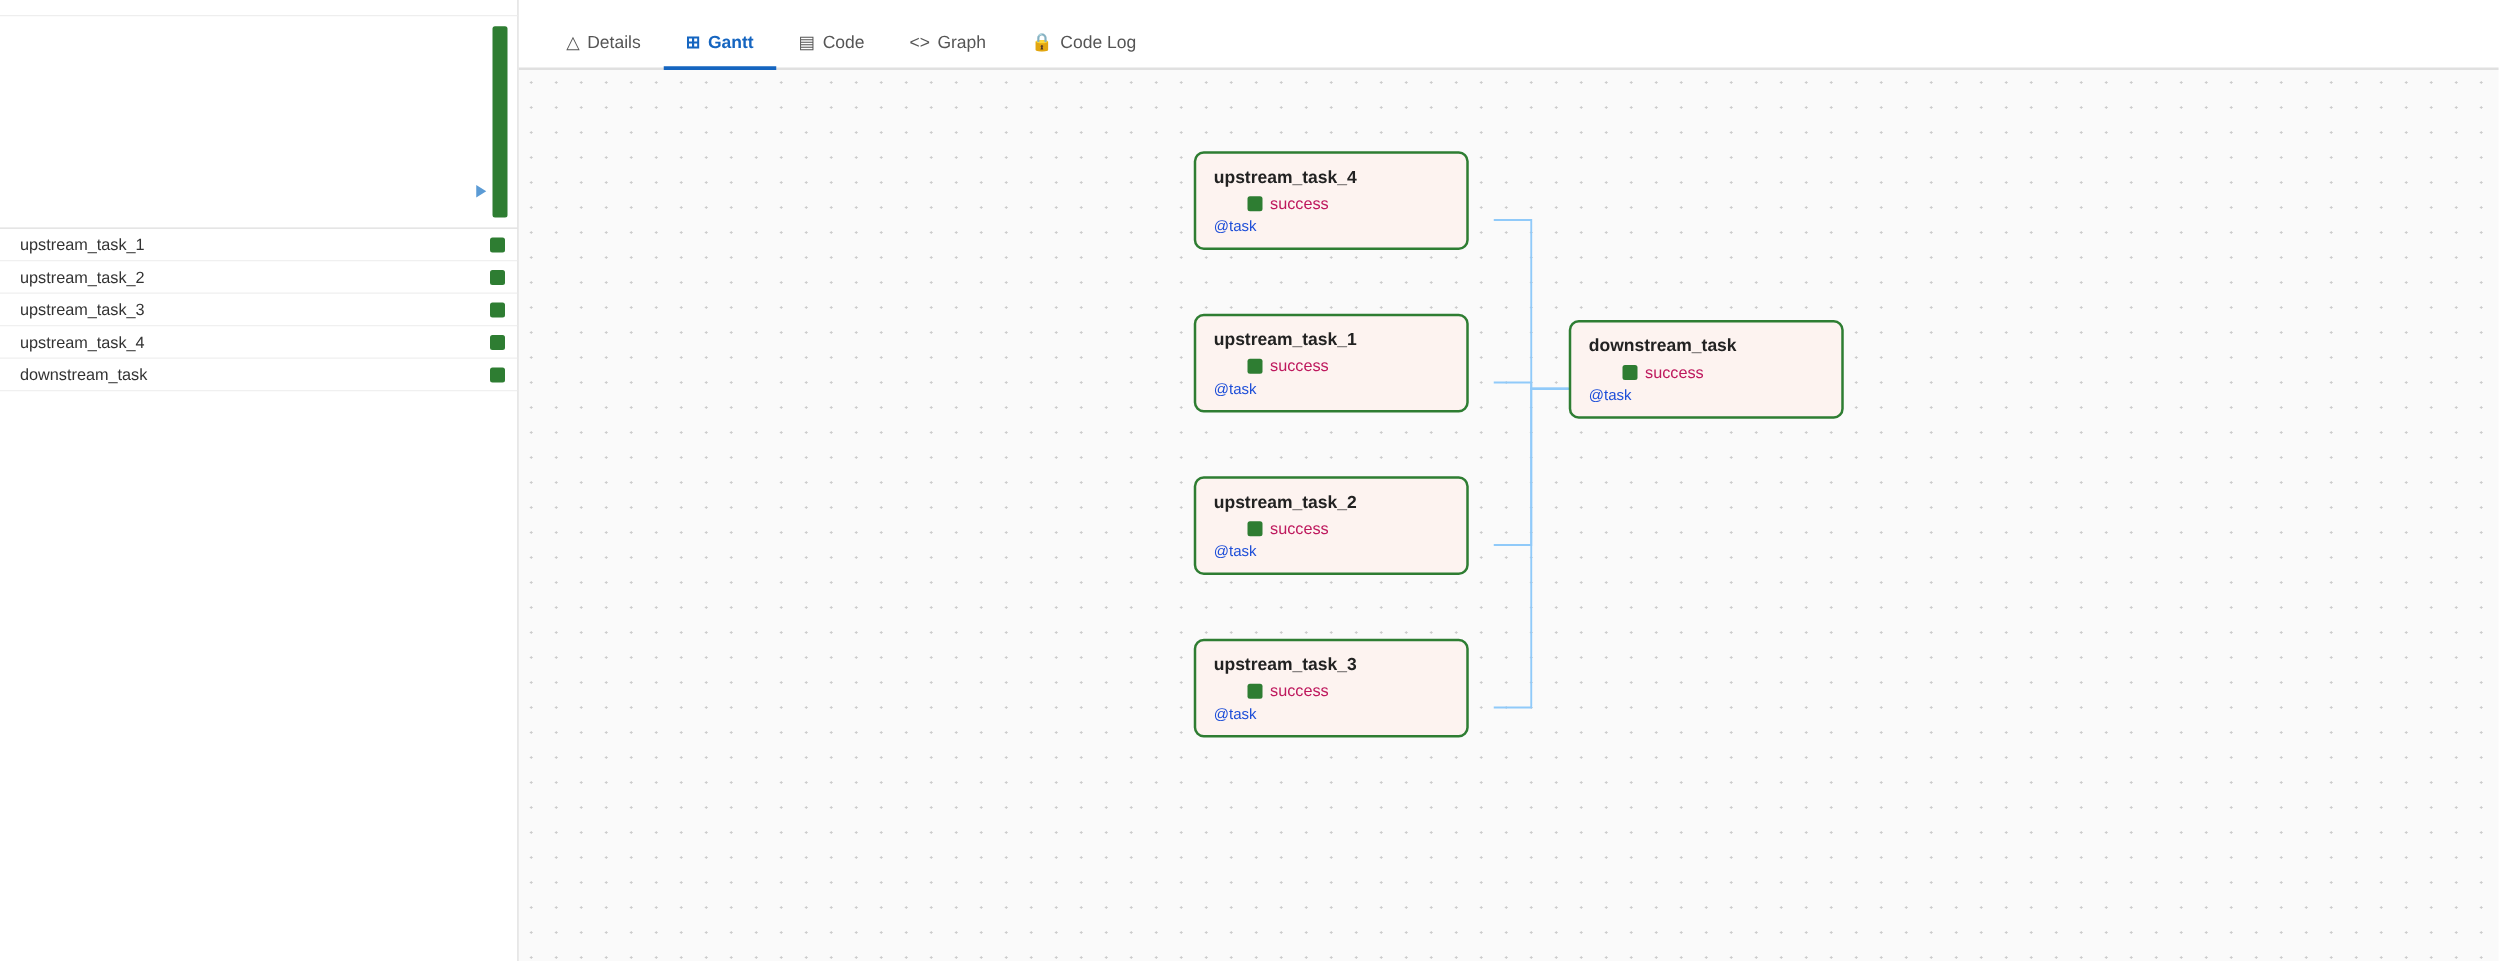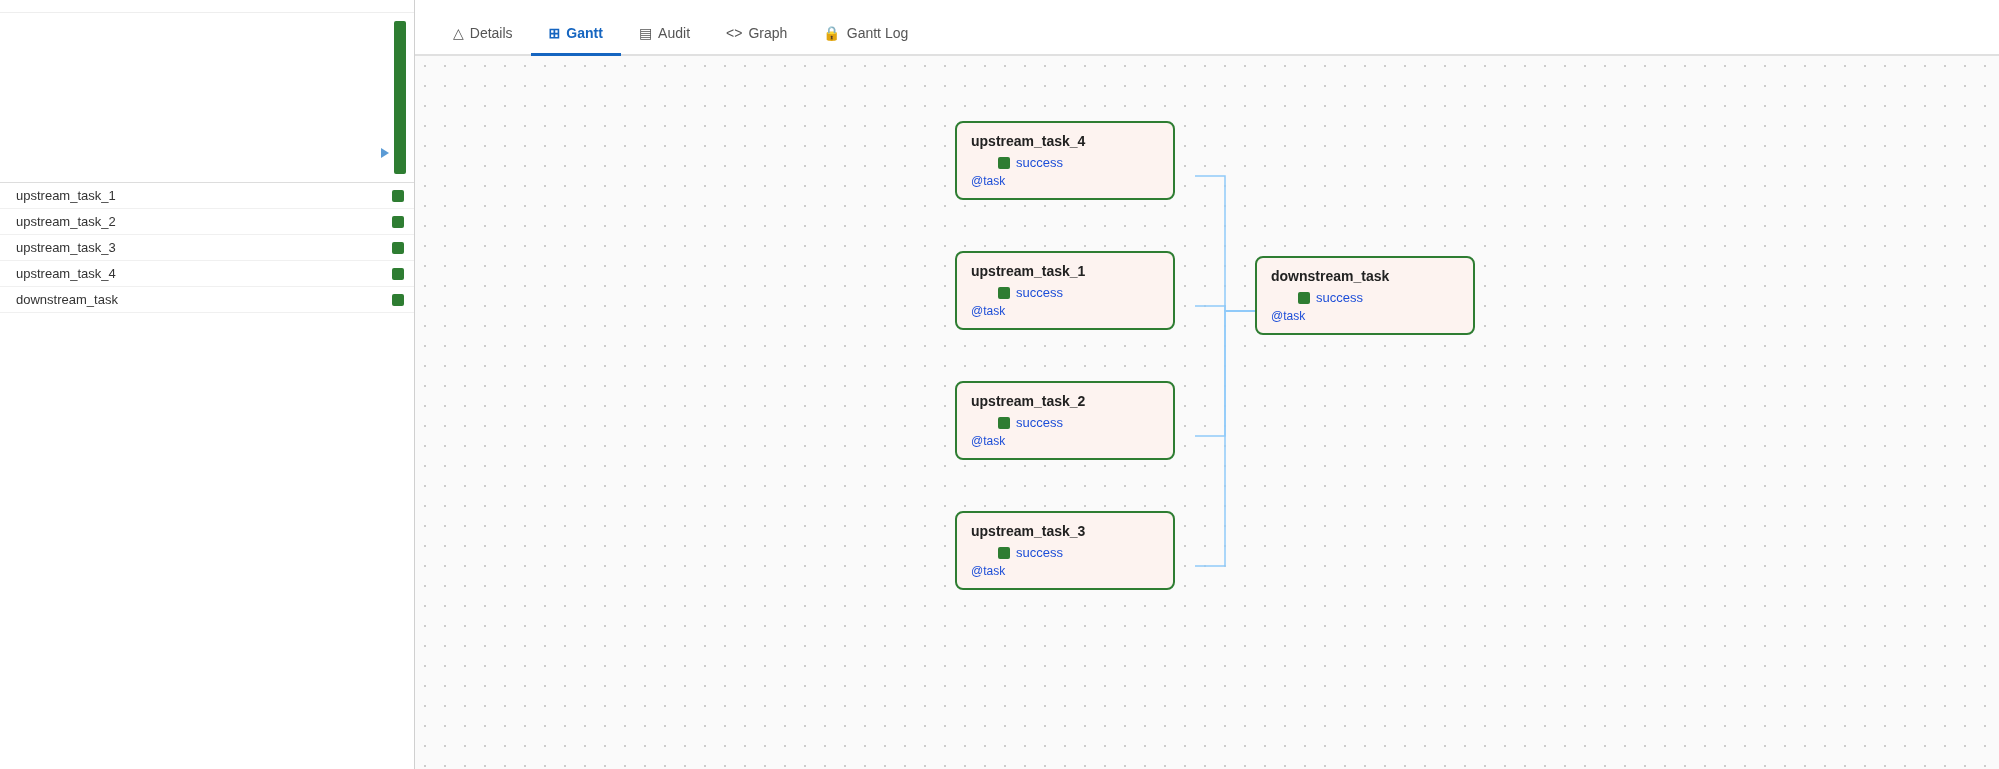--- a/index.html
+++ b/index.html
@@ -185,21 +185,21 @@
       font-weight: 600;
       color: #222;
       margin-bottom: 6px;
     }
 
     .node-status {
       display: flex;
       align-items: center;
       gap: 6px;
       font-size: 13px;
-      color: #1d4ed8;
+      color: #be185d;
       margin-bottom: 4px;
       padding-left: 27px;
     }
 
     .node-status-dot {
       width: 12px;
       height: 12px;
       background: #2e7d32;
       border-radius: 2px;
       flex-shrink: 0;
@@ -278,29 +278,29 @@
   <div class="tab">
         <span class="tab-icon">△</span>
         <span>Details</span>
       </div>
       <div class="tab active">
         <span class="tab-icon">⊞</span>
         <span>Gantt</span>
       </div>
       <div class="tab">
         <span class="tab-icon">▤</span>
-        <span>Audit</span>
+        <span>Code</span>
       </div>
       <div class="tab">
         <span class="tab-icon">&lt;&gt;</span>
         <span>Graph</span>
       </div>
       <div class="tab">
         <span class="tab-icon">🔒</span>
-        <span>Gantt Log</span>
+        <span>Code Log</span>
       </div>
     </div>
 
   <div class="graph-area" id="graph-area">
     <svg class="connector-svg" id="connector-svg">
         <path d="M 780 120 L 810 120 L 810 255 L 840 255" class="connector-line"></path>
         <path d="M 780 250 L 810 250 L 810 255 L 840 255" class="connector-line"></path>
         <path d="M 780 380 L 810 380 L 810 255 L 840 255" class="connector-line"></path>
         <path d="M 780 510 L 810 510 L 810 255 L 840 255" class="connector-line"></path>
       </svg>

